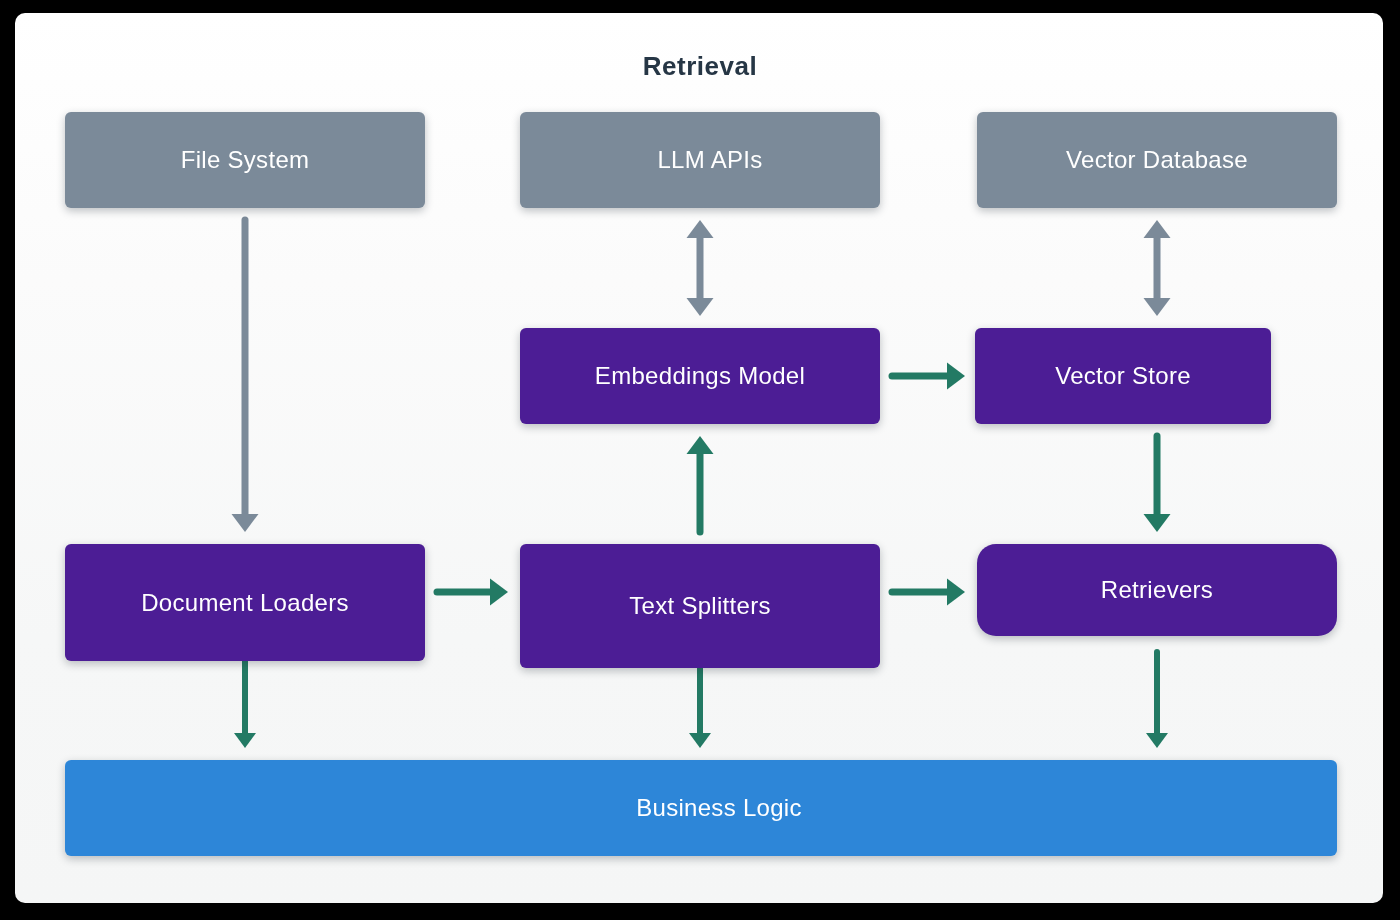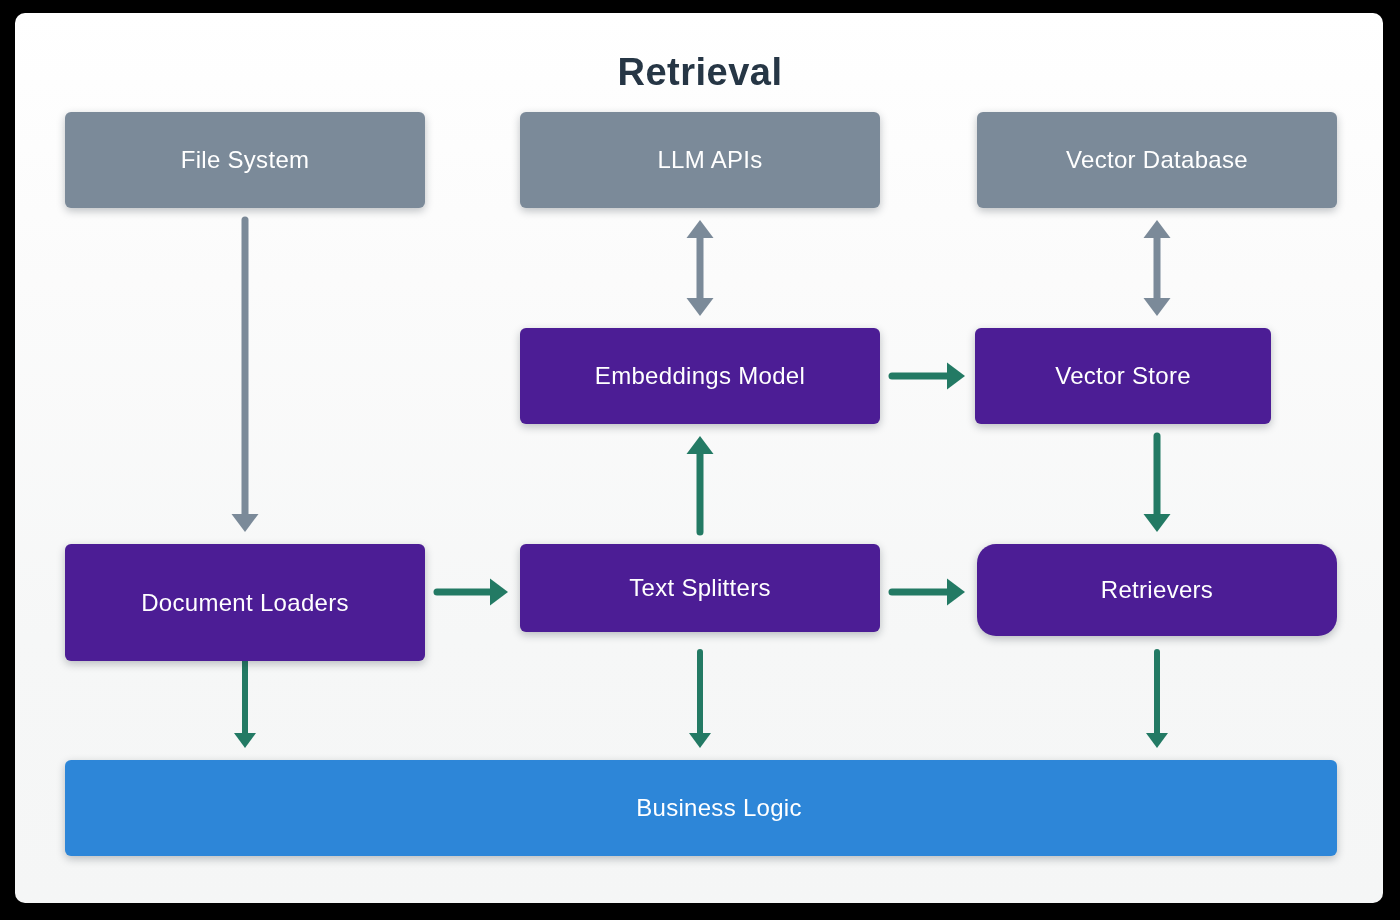--- a/index.html
+++ b/index.html
@@ -14,21 +14,21 @@
     position: absolute;
     left: 15px; top: 13px;
     width: 1368px; height: 890px;
     background: linear-gradient(180deg, #ffffff 0%, #fbfbfb 30%, #f6f7f7 70%, #f5f6f6 100%);
     border-radius: 10px;
   }
   .diagram-title {
     position: absolute;
     top: 51px; left: 0; width: 1400px;
     text-align: center;
-    font-size: 38px;
+    font-size: 26px;
     font-weight: 700;
     color: #263645;
     letter-spacing: 0.5px;
   }
   .node {
     position: absolute;
     display: flex;
     align-items: center;
     justify-content: center;
     color: #ffffff;
@@ -41,21 +41,21 @@
   .gray  { background: #7b8a99; }
   .green { background: #4c1d95; }
   .blue  { background: #2d86d8; }
 
   #n-file_system      { left: 65px;  top: 112px; width: 360px;  height: 96px; }
   #n-llm_apis         { left: 520px; top: 112px; width: 360px;  height: 96px; padding-left: 20px; }
   #n-vector_database  { left: 977px; top: 112px; width: 360px;  height: 96px; }
   #n-embeddings_model { left: 520px; top: 328px; width: 360px;  height: 96px; }
   #n-vector_store     { left: 975px; top: 328px; width: 296px;  height: 96px; text-align: right; }
   #n-document_loaders { left: 65px;  top: 544px; width: 360px;  height: 117px; }
-  #n-text_splitters   { left: 520px; top: 544px; width: 360px;  height: 88px; }
+  #n-text_splitters   { left: 520px; top: 544px; width: 360px;  height: 124px; }
   #n-retrievers       { left: 977px; top: 544px; width: 360px;  height: 92px; border-radius: 19px; }
   #n-business_logic   { left: 65px;  top: 760px; width: 1272px; height: 96px; padding-left: 36px; }
 
   #arrows {
     position: absolute;
     left: 0; top: 0;
     pointer-events: none;
   }
 </style>
 </head>

